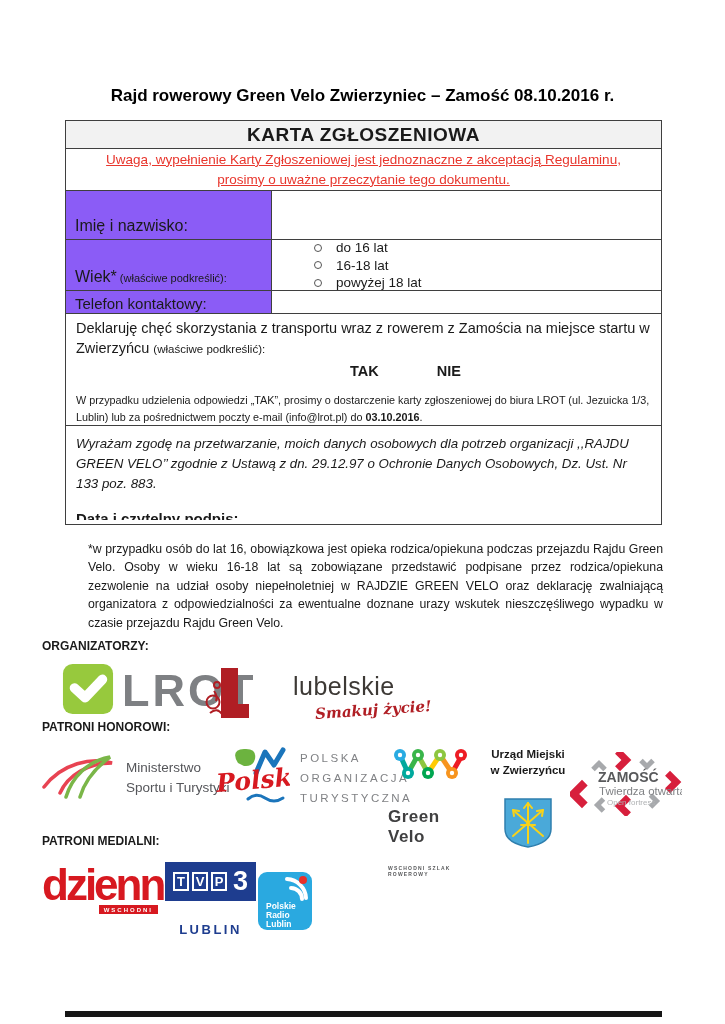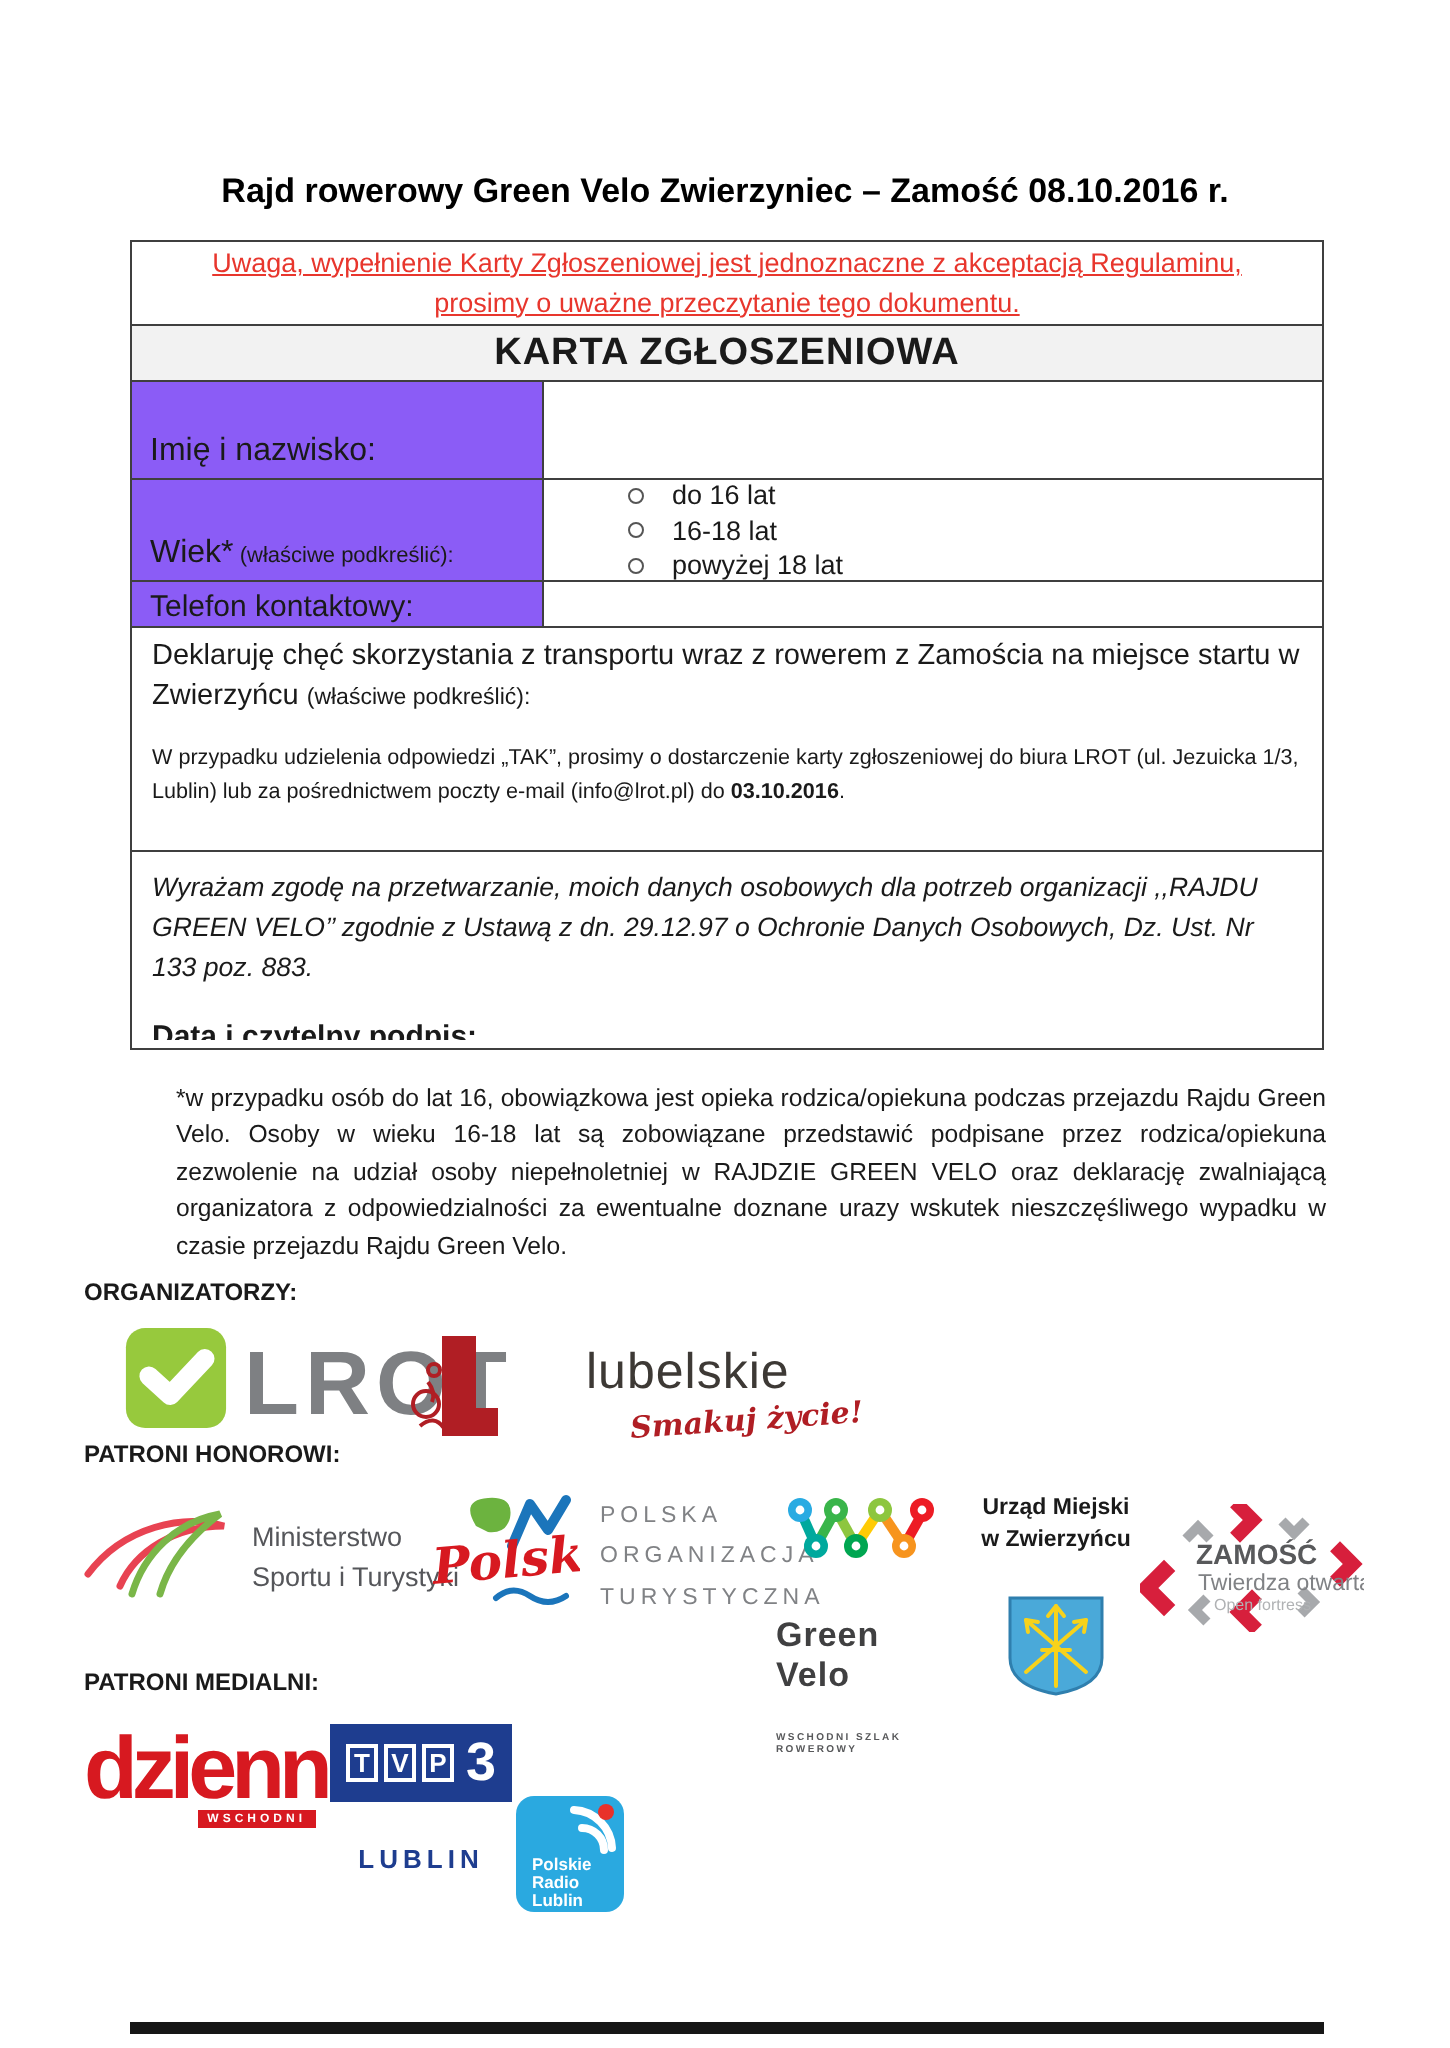--- a/index.html
+++ b/index.html
@@ -114,37 +114,37 @@
   
   .tvp { left: 165px; top: 862px; display: flex; flex-direction: column; align-items: center; }
   .tvp-box { background: #1e3d8f; display: flex; align-items: center; gap: 3px; padding: 6px 8px; }
   .tvp-letter {
     border: 2px solid #fff; color: #fff; font-weight: bold; font-size: 13px;
     width: 16px; height: 19px; display: flex; align-items: center; justify-content: center;
   }
   .tvp-three { color: #fff; font-size: 27px; font-weight: bold; margin-left: 3px; line-height: 1; }
   .tvp-city { color: #1e3d8f; font-weight: bold; letter-spacing: 2.5px; font-size: 13px; margin-top: 5px; }
   
-  .radio { left: 258px; top: 898px; }
+  .radio { left: 258px; top: 872px; }
   
   .next-page-edge { position: absolute; left: 65px; top: 1011px; width: 597px; height: 6px; background: #161616; }
 </style>
 </head>
 <body>
 
 <div class="page-title">Rajd rowerowy Green Velo Zwierzyniec – Zamość 08.10.2016 r.</div>
 
 <div class="form-table">
 
+  <div class="t-row row-header">
+    <span>KARTA ZGŁOSZENIOWA</span>
+  </div>
+
   <div class="t-row row-warning">
     <span>Uwaga, wypełnienie Karty Zgłoszeniowej jest jednoznaczne z akceptacją Regulaminu, prosimy o uważne przeczytanie tego dokumentu.</span>
-  </div>
-
-  <div class="t-row row-header">
-    <span>KARTA ZGŁOSZENIOWA</span>
   </div>
 
   <div class="t-row row-name">
     <div class="label-cell">
       <span class="label-main">Imię i nazwisko:</span>
     </div>
     <div class="value-cell"></div>
   </div>
 
   <div class="t-row row-age">
@@ -169,20 +169,24 @@
 
   <div class="t-row row-phone">
     <div class="label-cell">
       <span class="label-main" style="font-size:15px;">Telefon kontaktowy:</span>
     </div>
     <div class="value-cell"></div>
   </div>
 
   <div class="t-row row-transport">
     <div class="decl-text"><span>Deklaruję chęć skorzystania z transportu wraz z rowerem z Zamościa na miejsce startu w Zwierzyńcu </span><span class="decl-note">(właściwe podkreślić):</span></div>
+    <div class="tak-nie">
+      <span>TAK</span>
+      <span>NIE</span>
+    </div>
     <div class="transport-info"><span>W przypadku udzielenia odpowiedzi „TAK”, prosimy o dostarczenie karty zgłoszeniowej do biura LROT (ul. Jezuicka 1/3, Lublin) lub za pośrednictwem poczty e-mail (info@lrot.pl) do </span><b>03.10.2016</b><span>.</span></div>
   </div>
 
   <div class="t-row row-consent">
     <div class="consent-text">Wyrażam zgodę na przetwarzanie, moich danych osobowych dla potrzeb organizacji ,,RAJDU GREEN VELO’’ zgodnie z Ustawą z dn. 29.12.97 o Ochronie Danych Osobowych, Dz. Ust. Nr 133 poz. 883.</div>
     <div class="signature-line"><span>Data i czytelny podpis: </span><span>.....................................................................................................................................</span></div>
   </div>
 
 </div>
 

